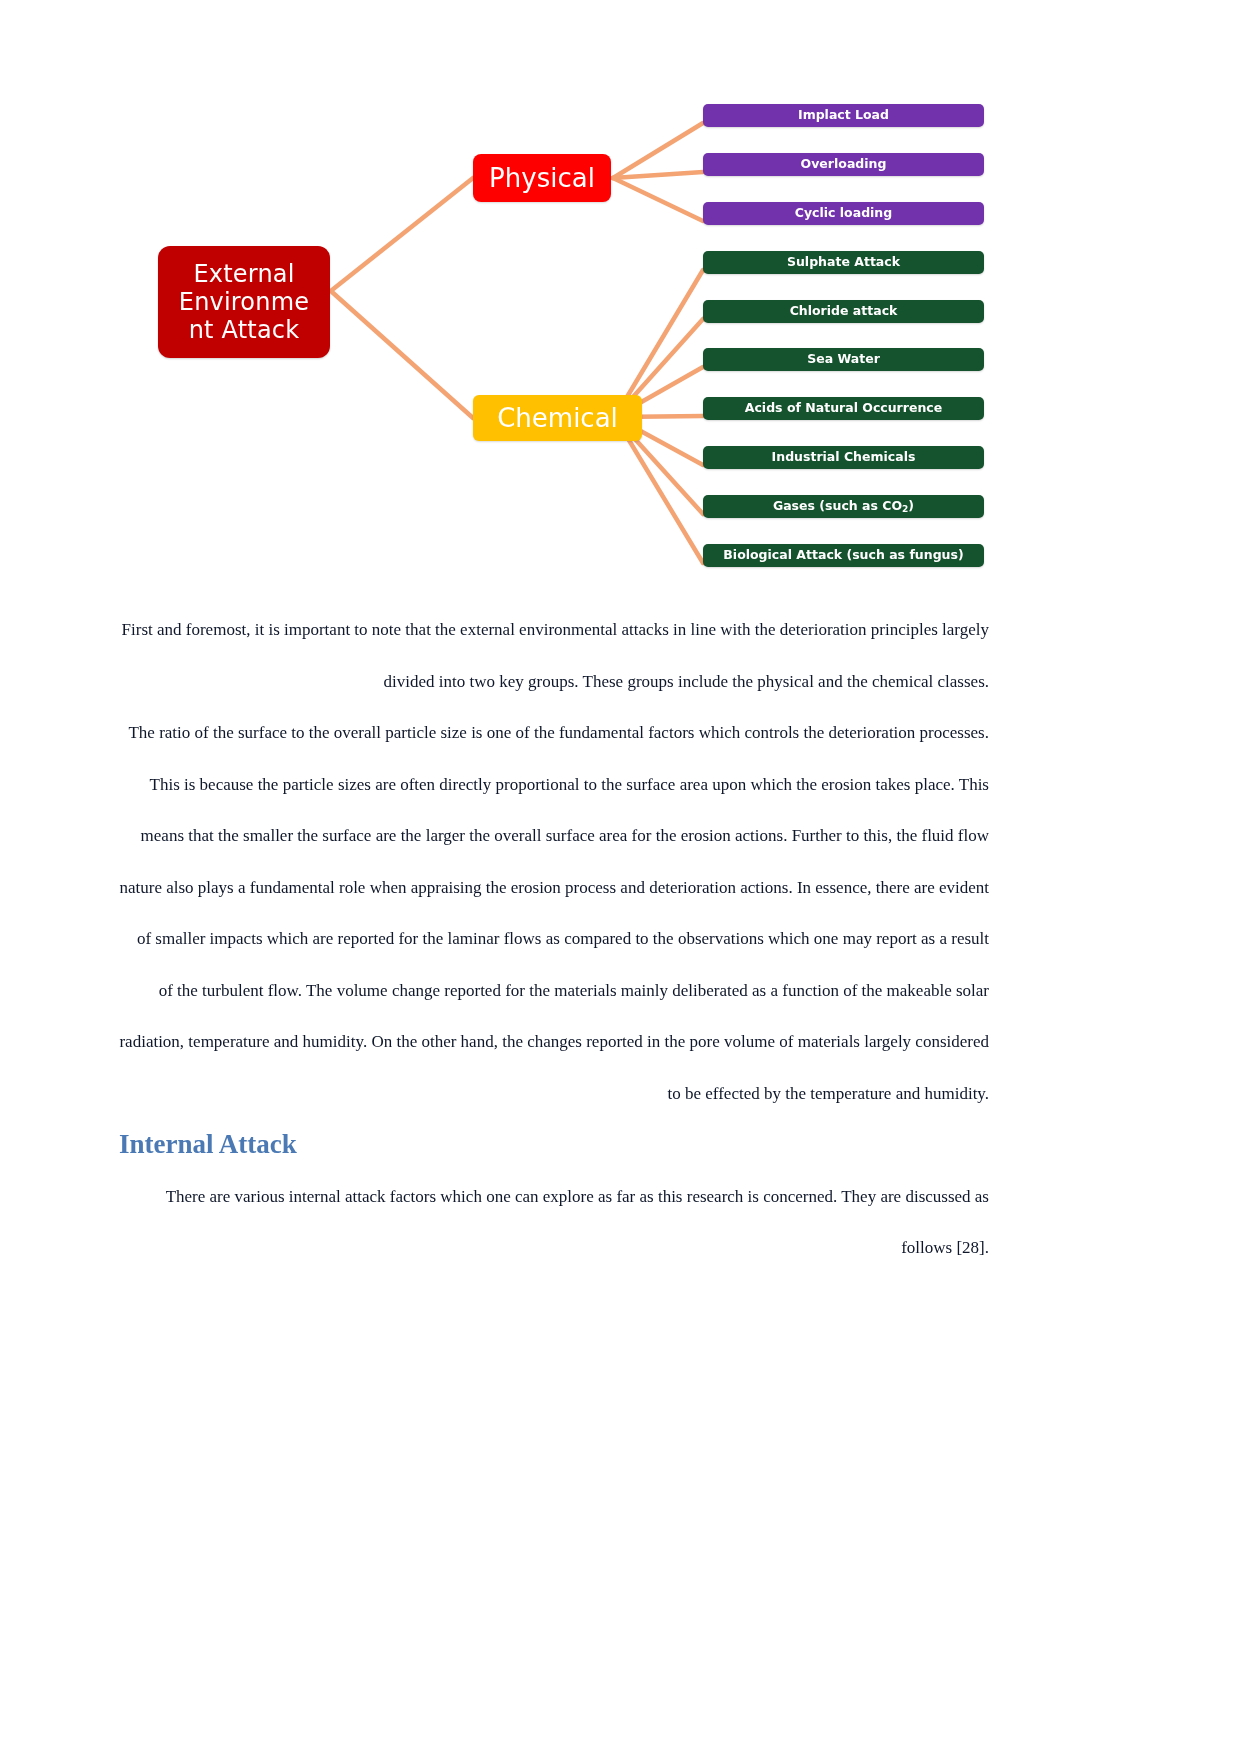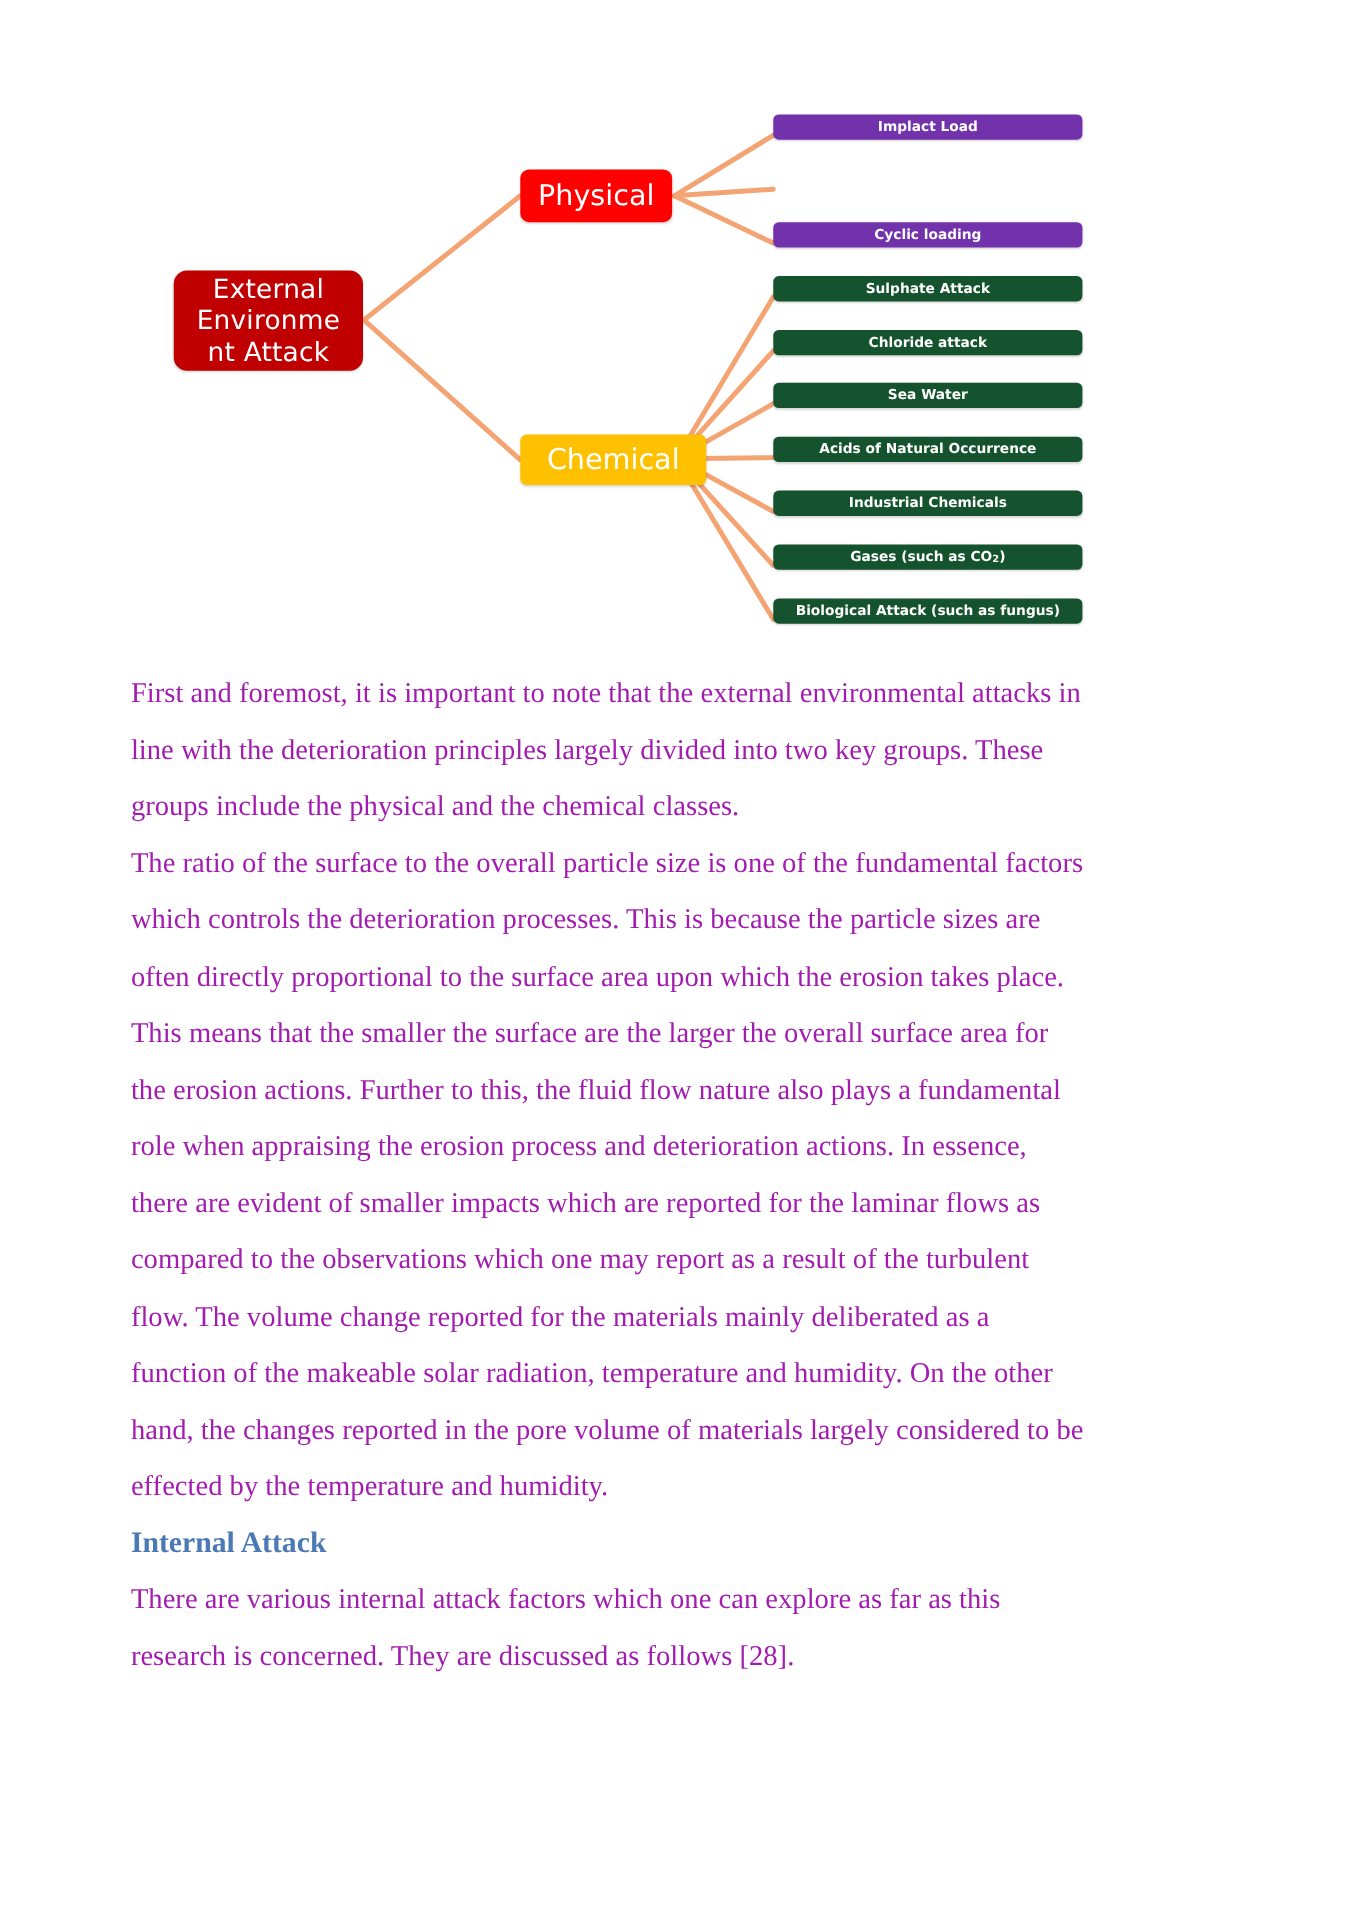--- a/index.html
+++ b/index.html
@@ -49,21 +49,21 @@
     font-family: "DejaVu Sans", "Liberation Sans", sans-serif;
     border-radius: 7px;
     line-height: 1.18;
     overflow: hidden;
   }
 
   .node-root {
     left: 158px;
     top: 246px;
     width: 172px;
-    height: 91px;
+    height: 112px;
     background: #C00000;
     border-radius: 12px;
     font-size: 24px;
     letter-spacing: .2px;
     box-shadow: 0 1px 2px rgba(0,0,0,.18);
   }
   .node-root span { display: block; padding: 0 4px; }
 
   .node-physical {
     left: 473px;
@@ -102,25 +102,25 @@
 
   
   .body-text {
     position: absolute;
     left: 119px;
     top: 604px;
     width: 870px;
     color: #000000;
   }
   .para {
-    font-size: 26px;
+    font-size: 17px;
     line-height: 51.5px;
-    text-align: left;
+    text-align: right;
     margin: 0 0 0 0;
-    color: #a21caf;
+    color: #0f172a;
   }
   .para + .para { margin-top: 0px; }
   .heading {
     font-size: 27px;
     line-height: 51.5px;
     font-weight: bold;
     color: #4a79b4;
     margin: 0;
   }
 </style>
@@ -157,20 +157,21 @@
         <span>External</span>
         <span>Environme</span>
         <span>nt  Attack</span>
       </div>
     </div>
 
     <div class="node node-physical">Physical</div>
     <div class="node node-chemical">Chemical</div>
 
     <div class="node leaf purple" style="top:104px">Implact Load</div>
+    <div class="node leaf purple" style="top:153px">Overloading</div>
     <div class="node leaf purple" style="top:202px">Cyclic loading</div>
 
     <div class="node leaf green" style="top:251px">Sulphate Attack</div>
     <div class="node leaf green" style="top:300px">Chloride attack</div>
     <div class="node leaf green" style="top:348px">Sea Water</div>
     <div class="node leaf green" style="top:397px">Acids of Natural Occurrence</div>
     <div class="node leaf green" style="top:446px">Industrial Chemicals</div>
     <div class="node leaf green" style="top:495px">Gases (such as CO<sub>2</sub>)</div>
     <div class="node leaf green" style="top:544px">Biological Attack (such as fungus)</div>
 

